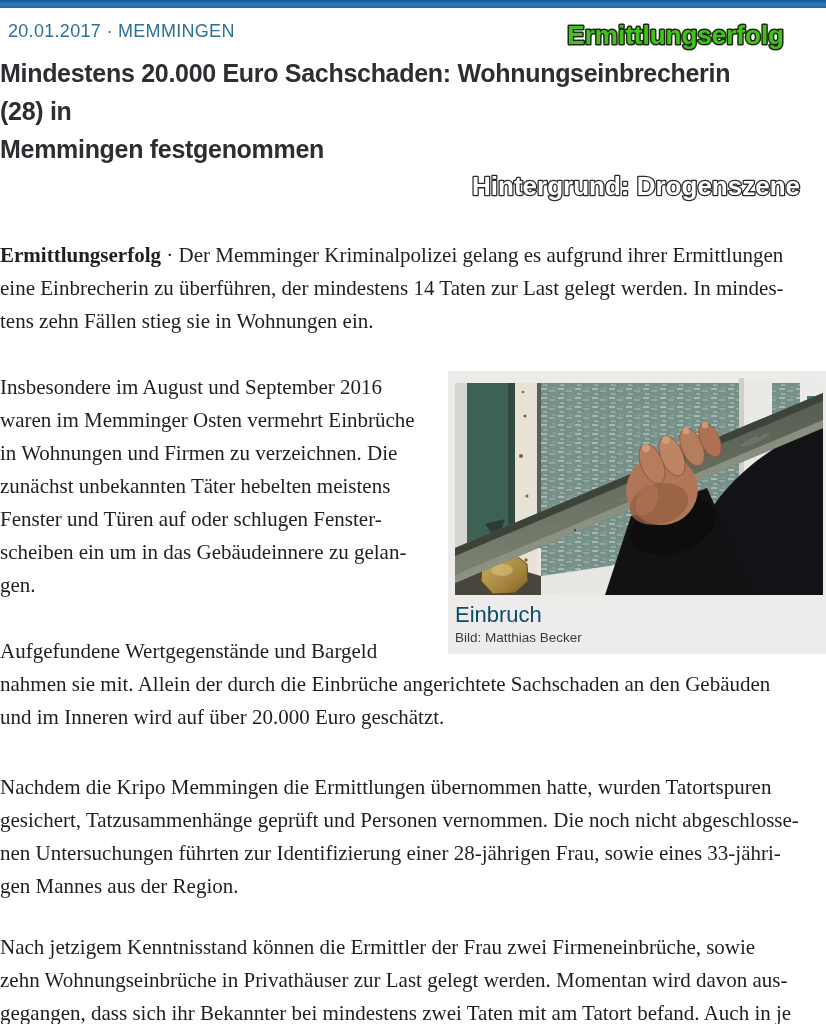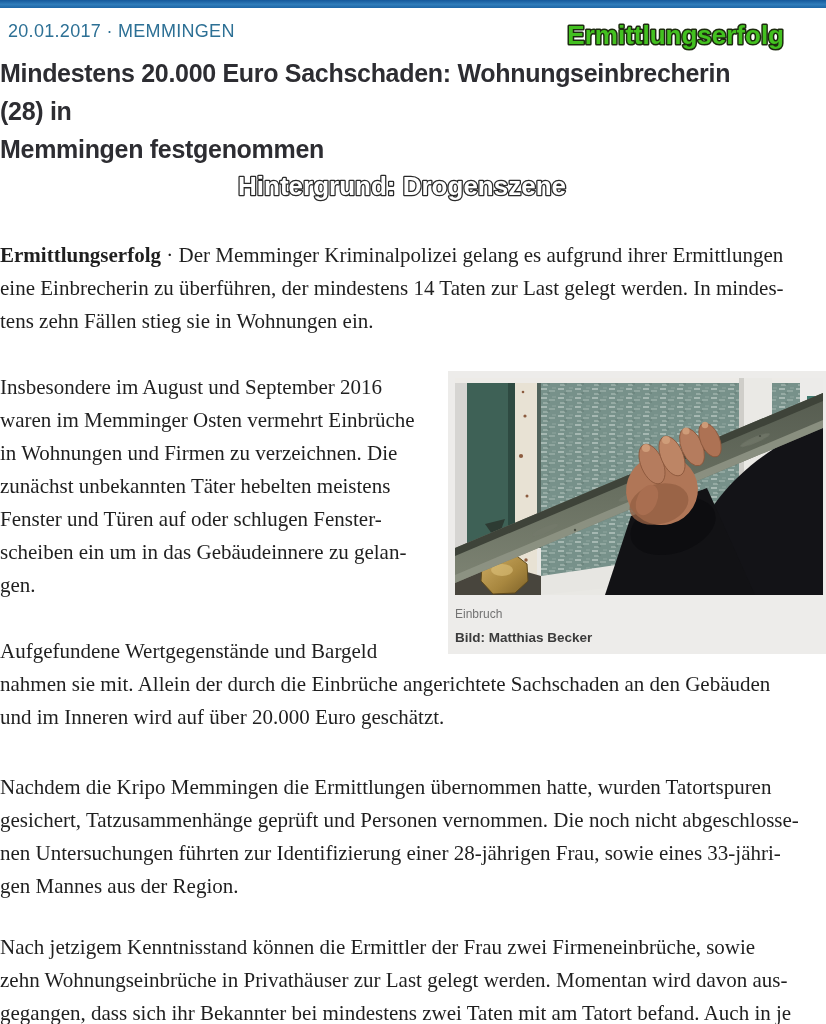--- a/index.html
+++ b/index.html
@@ -29,21 +29,21 @@
   .headline {
     margin: 0;
     font-size: 25px;
     line-height: 38px;
     font-weight: 700;
     letter-spacing: -0.3px;
     color: #2d2d32;
     white-space: pre-line;
     width: 768px;
   }
-  .subhead-row { text-align: center; margin: 0 24px 17px 0; line-height: 0; }
+  .subhead-row { text-align: right; margin: 0 24px 17px 0; line-height: 0; }
   .svg-text { display: inline-block; vertical-align: top; }
   .article { width: 830px; }
   .article p {
     font-family: "Liberation Serif", serif;
     font-size: 21px;
     line-height: 33px;
     color: #1f1f1f;
     white-space: pre-line;
   }
   .p1 { margin-top: 35px; }
@@ -54,31 +54,30 @@
   .p1 strong { font-weight: 700; }
   .photo-figure {
     float: right;
     width: 382px;
     margin: 33px 0 10px 12px;
     padding: 7px 7px 8px 7px;
     background: #edecea;
   }
   .photo-frame { width: 368px; height: 217px; line-height: 0; }
   .photo-caption {
-    font-size: 12px;
+    font-size: 22px;
     line-height: 21px;
-    color: #737373;
+    color: #0c4a6e;
     margin-top: 9px;
   }
   .photo-credit {
     font-size: 13.5px;
     line-height: 17px;
     color: #3b3b3b;
     margin-top: 4px;
-    font-weight: bold;
   }
 </style>
 </head>
 <body>
 
 <div class="page">
 
   <div class="topbar"></div>
 
   <div class="header">

